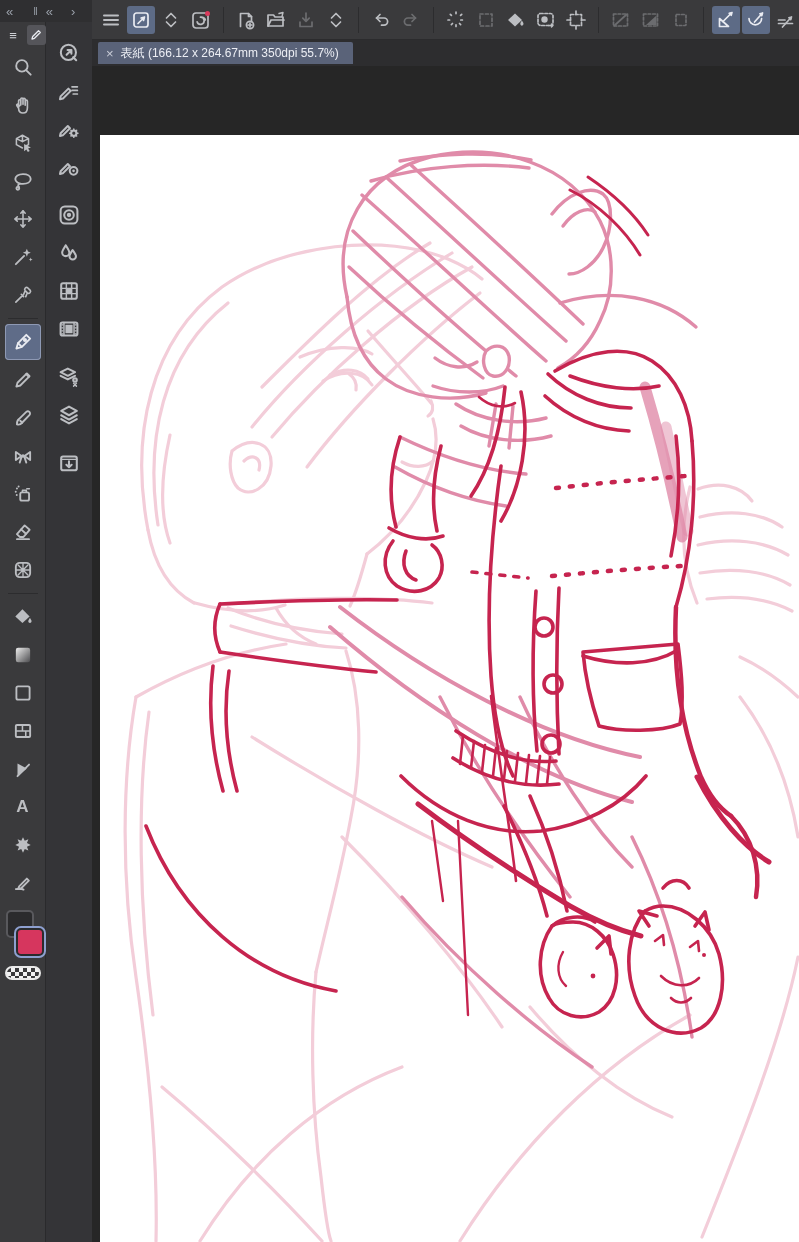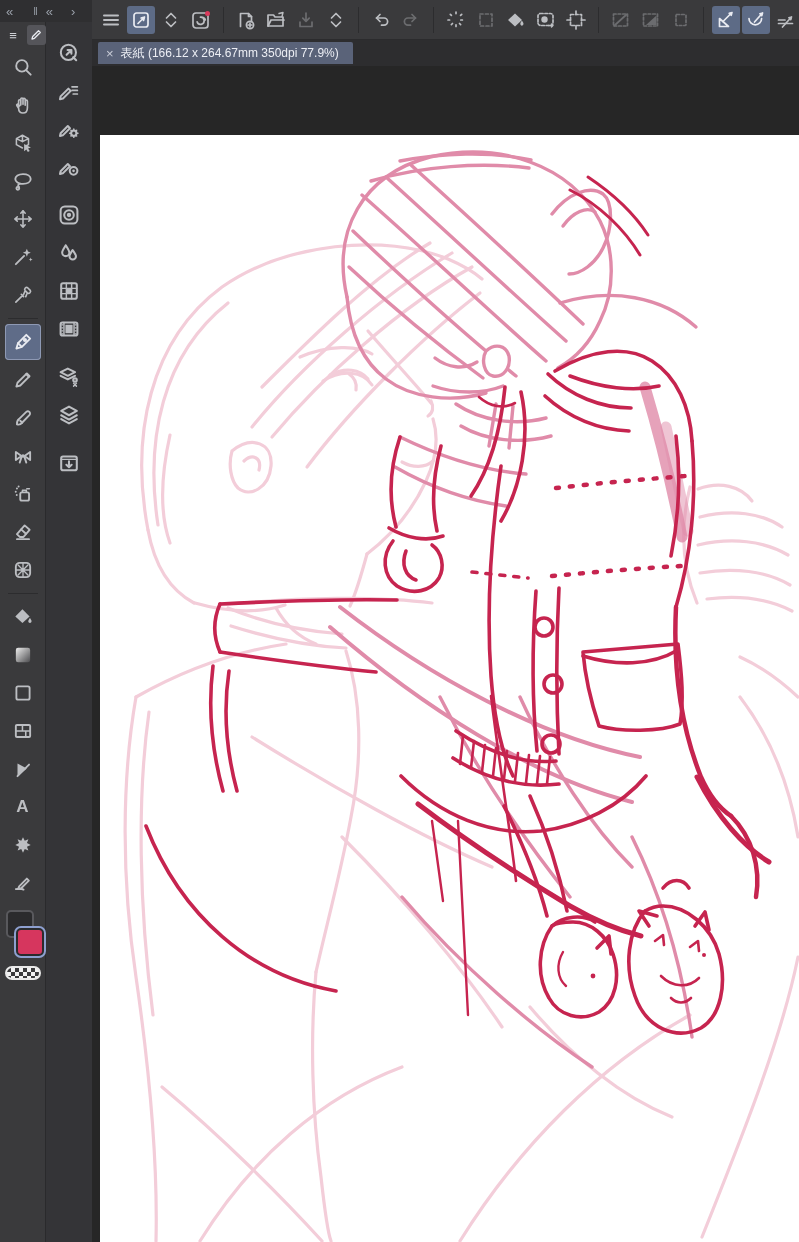--- a/index.html
+++ b/index.html
@@ -196,21 +196,21 @@
     <svg class="ic" width="22" height="22" viewBox="0 0 22 22">
         <path d="M3.5 14.5h14M3.5 11h6.5"></path>
         <path d="M7.5 18 16.5 8M16.5 8l-.7 2.6M16.5 8l-2.6.7"></path>
       </svg>
   </div>
 </div>
 
 <div class="tab-bar">
   <div class="tab">
     <span class="tab-close">×</span>
-    <span>表紙 (166.12 x 264.67mm 350dpi 77.9%)</span>
+    <span>表紙 (166.12 x 264.67mm 350dpi 55.7%)</span>
   </div>
 </div>
 
 <div class="tool-col">
   <div class="tool-head">
     <span class="th-tile">≡</span>
     <span class="th-tile pen-tile">
       <svg class="ic w" width="14" height="14" viewBox="0 0 14 14">
           <path d="M3 11l.7-2.5L9.5 2.7l1.8 1.8L5.5 10.3 3 11z" stroke-width="1.3"></path>
         </svg>

